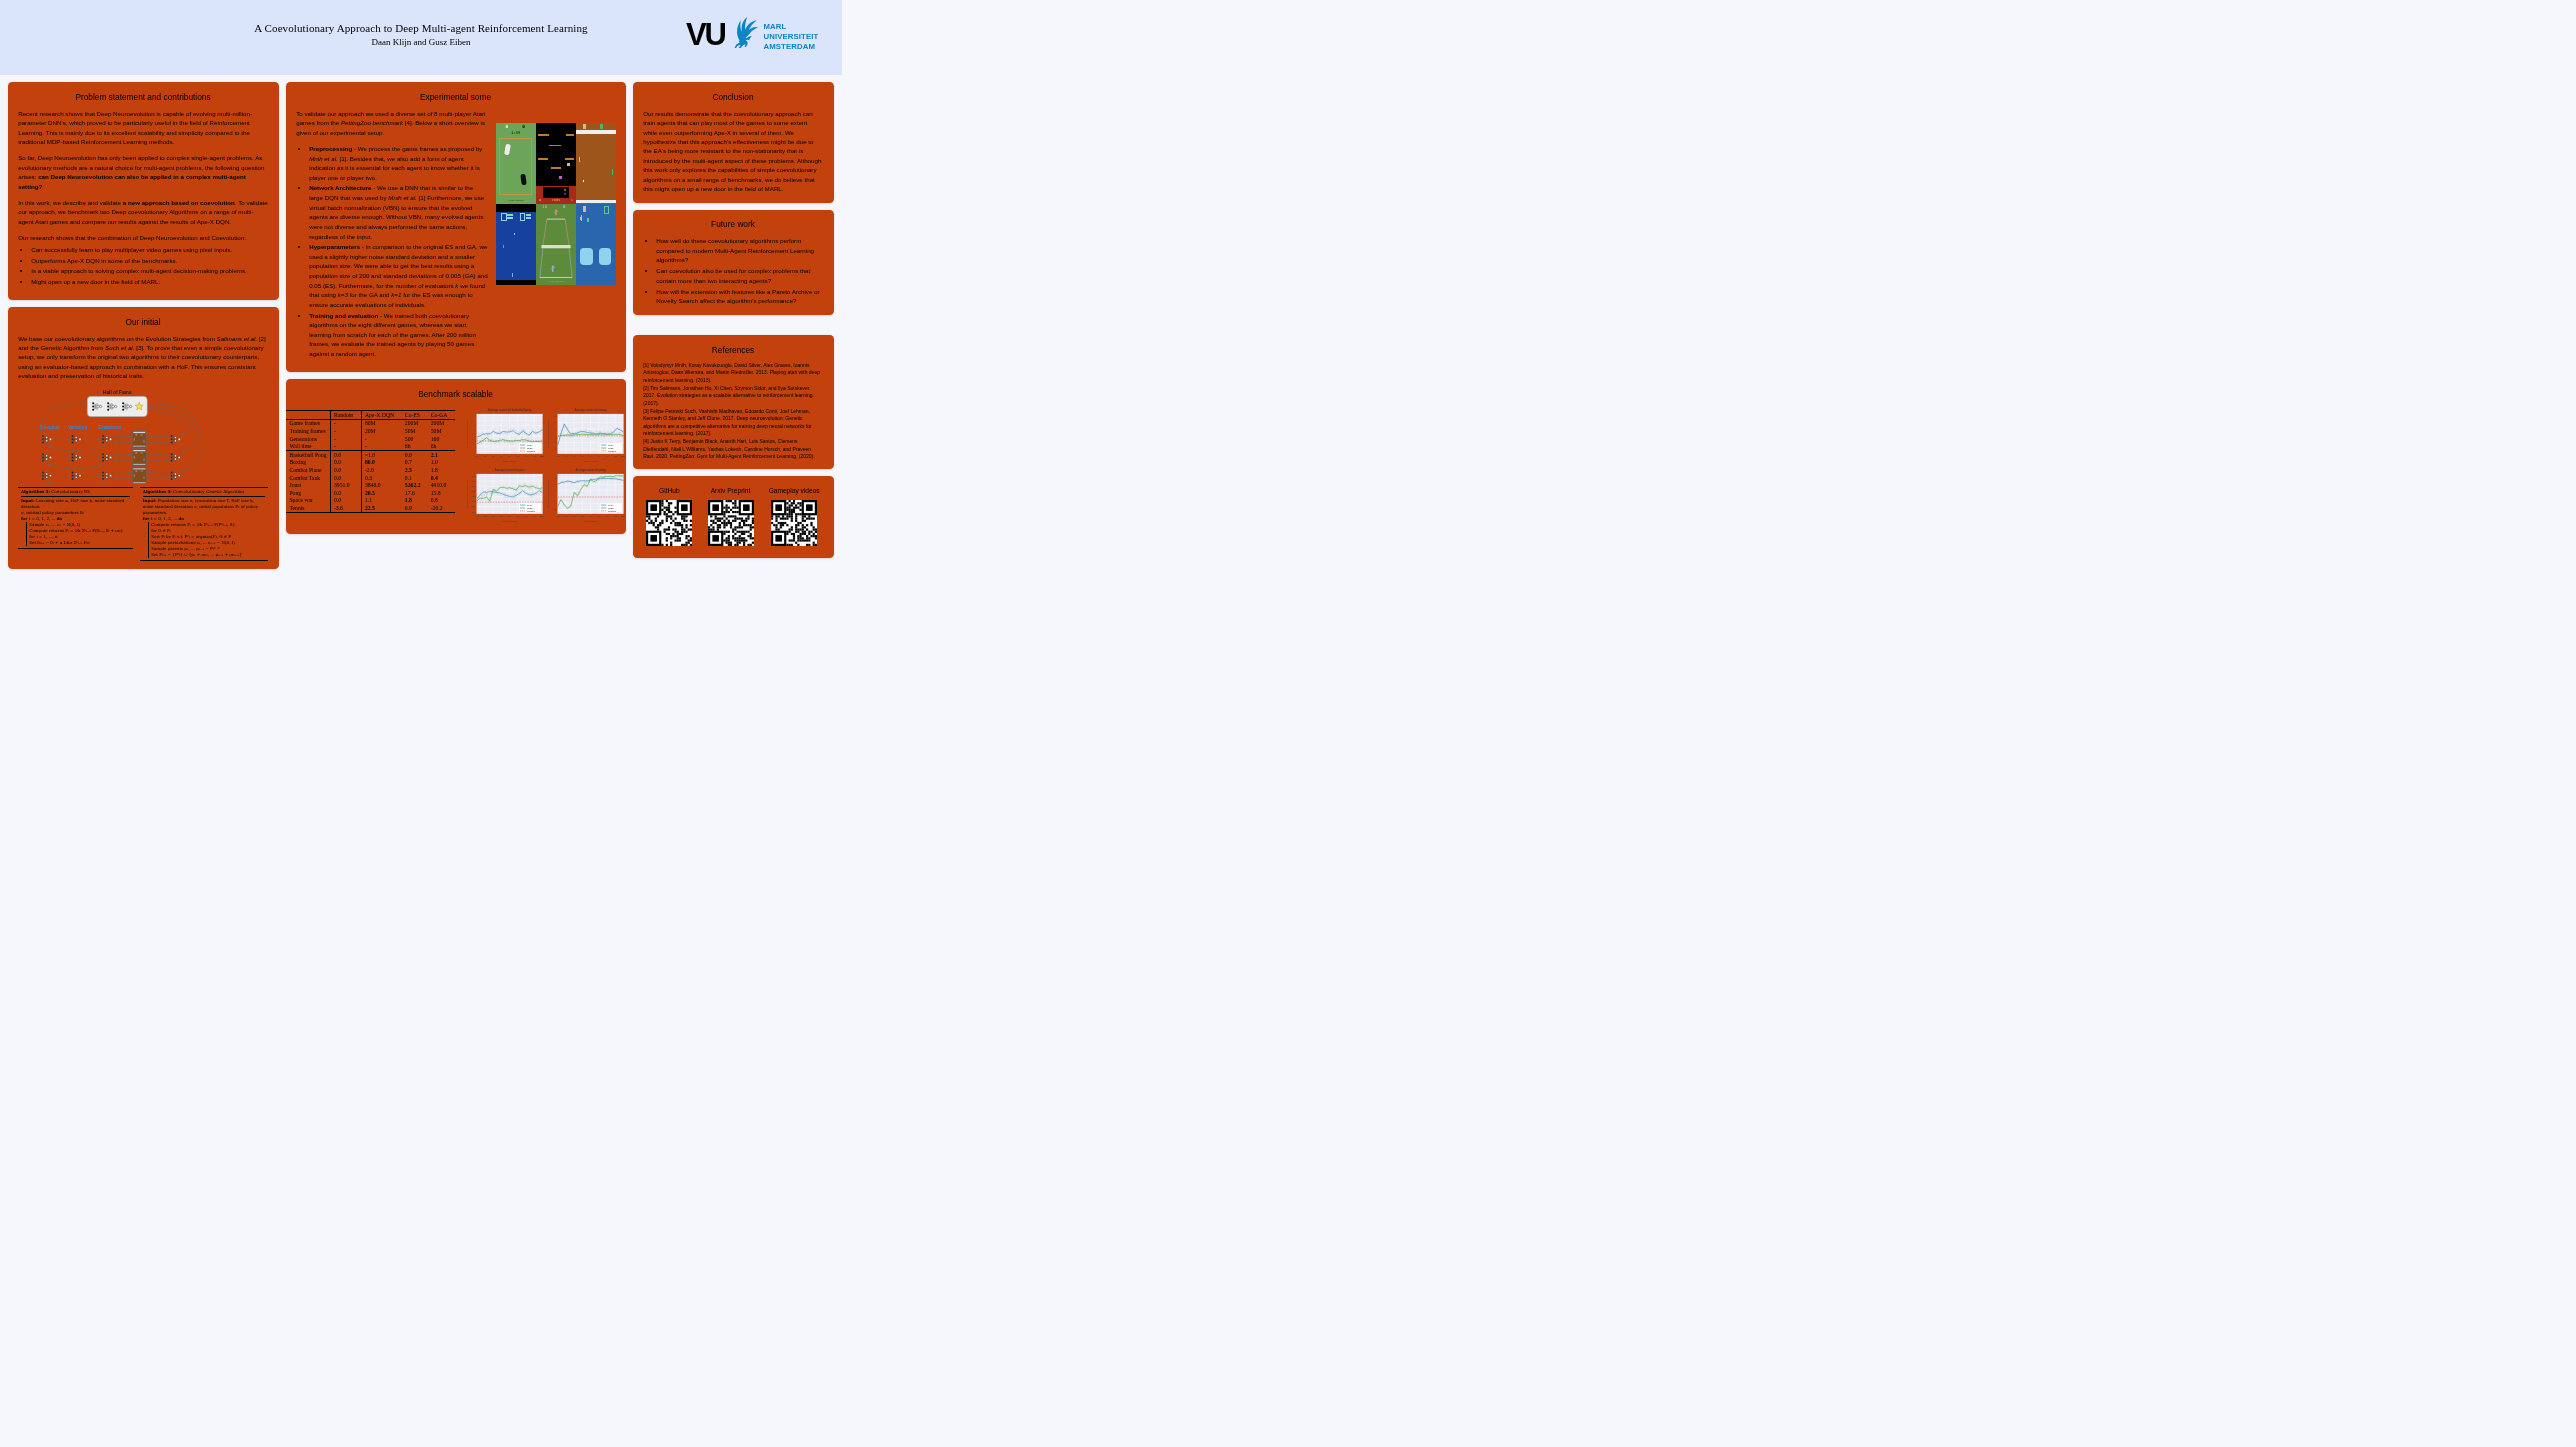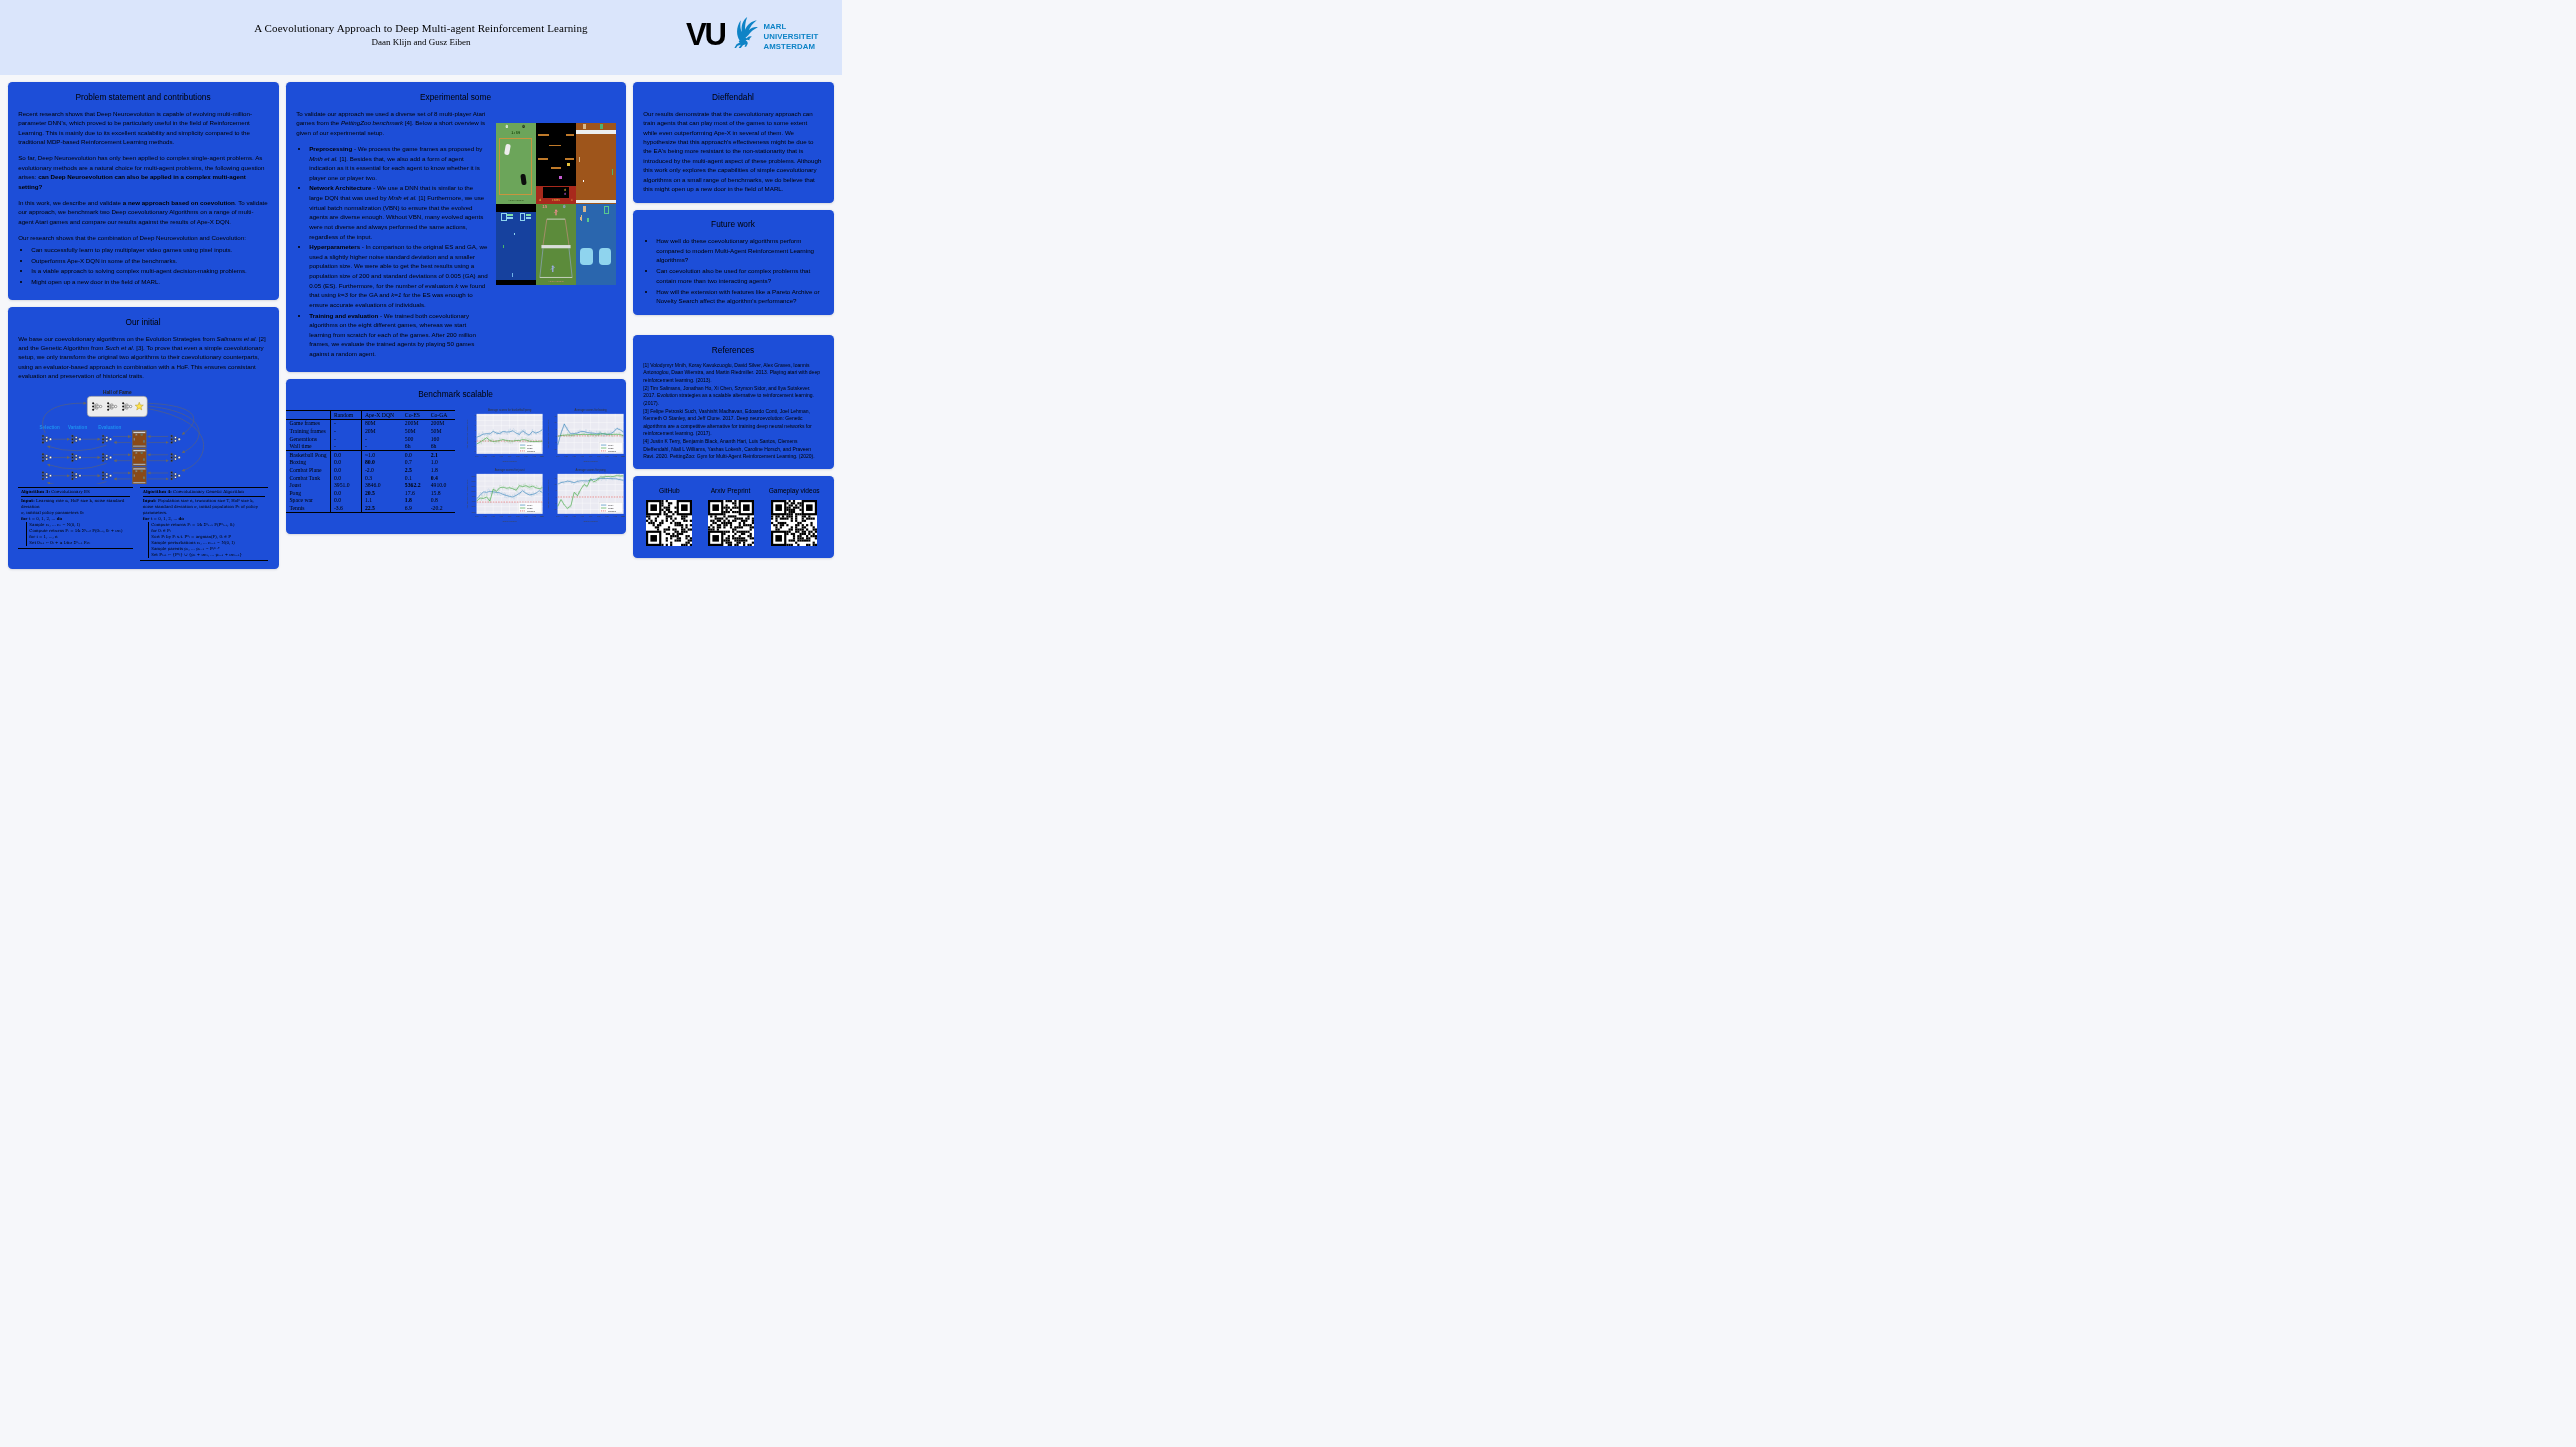--- a/index.html
+++ b/index.html
@@ -8,21 +8,21 @@
   .hdr{height:75px;background:#dae5fb;position:relative;}
   .hdr-title{font-family:"Liberation Serif",serif;font-size:11px;text-align:center;padding-top:21.5px;letter-spacing:0.1px;}
   .hdr-authors{font-family:"Liberation Serif",serif;font-size:9px;text-align:center;margin-top:3.8px;}
   .logo{position:absolute;right:23.6px;top:16px;display:flex;align-items:flex-start;gap:4.3px;}
   .logo-vu{font-size:31px;font-weight:bold;letter-spacing:-2.1px;line-height:1;margin-top:3.2px;}
   .logo-uni{color:#0e83c6;font-weight:bold;font-size:7.8px;line-height:1.25;margin-top:6.4px;letter-spacing:0.1px;}
   
   .board{display:flex;gap:7px;padding:7px 7.5px 9.7px;align-items:flex-start;}
   .col{display:flex;flex-direction:column;gap:7px;}
   .col-l{width:271px;}.col-m{width:340px;}.col-r{width:201px;}
-  .card{background:#1d4ed8;border-radius:4.3px;box-shadow:0 0.5px 2.1px rgba(25,35,60,.14);padding:7px 10.7px 8px;}
+  .card{background:#c2410c;border-radius:4.3px;box-shadow:0 0.5px 2.1px rgba(25,35,60,.14);padding:7px 10.7px 8px;}
   .card h2{font-size:8.3px;font-weight:normal;text-align:center;margin:2.7px 0 7px;}
   .card p{font-size:6.2px;line-height:1.52;margin:0 0 7px;}
   ul.blt{margin:1.1px 0 5.4px;padding-left:13px;}
   ul.blt li{font-size:6.2px;line-height:1.55;margin-bottom:1.1px;}
   
   .algos{display:flex;gap:7.5px;justify-content:center;align-items:flex-start;margin-top:3.2px;}
   .algo{font-family:"DejaVu Serif","DejaVu Sans",serif;font-size:4px;line-height:1.5;
         border-top:0.8px solid #000;border-bottom:0.8px solid #000;padding:0.5px 2.7px 1.6px;}
   .algo .atitle{border-bottom:0.5px solid #000;padding:0.8px 0;margin-bottom:1.1px;font-size:4.1px;}
   .algo ul{list-style:none;margin:0;padding:0;}
@@ -668,21 +668,21 @@
                   <line x1="103" y1="80.5" x2="113" y2="80.5" stroke="#d62728" stroke-width="1.1" stroke-dasharray="2 1.5"></line>
                   <text x="116" y="82" font-size="4.1" text-anchor="start" fill="#333">Random</text>
                 </svg></div>
           </div>
         </div>
       </div>
     </div>
 
     <div class="col col-r">
       <div class="card">
-        <h2>Dieffendahl</h2>
+        <h2>Conclusion</h2>
         <p style="margin-bottom:1.1px">Our results demonstrate that the coevolutionary approach can train agents that can play most of the games to some extent while even outperforming Ape-X in several of them. We hypothesize that this approach's effectiveness might be due to the EA's being more resistant to the non-stationarity that is introduced by the multi-agent aspect of these problems. Although this work only explores the capabilities of simple coevolutionary algorithms on a small range of benchmarks, we do believe that this might open up a new door in the field of MARL.</p>
       </div>
       <div class="card">
         <h2>Future work</h2>
         <ul class="blt" style="margin-bottom:1.1px">
             <li>How well do these coevolutionary algorithms perform compared to modern Multi-Agent Reinforcement Learning algorithms?</li>
             <li>Can coevolution also be used for complex problems that contain more than two interacting agents?</li>
             <li>How will the extension with features like a Pareto Archive or Novelty Search affect the algorithm's performance?</li>
           </ul>
       </div>

